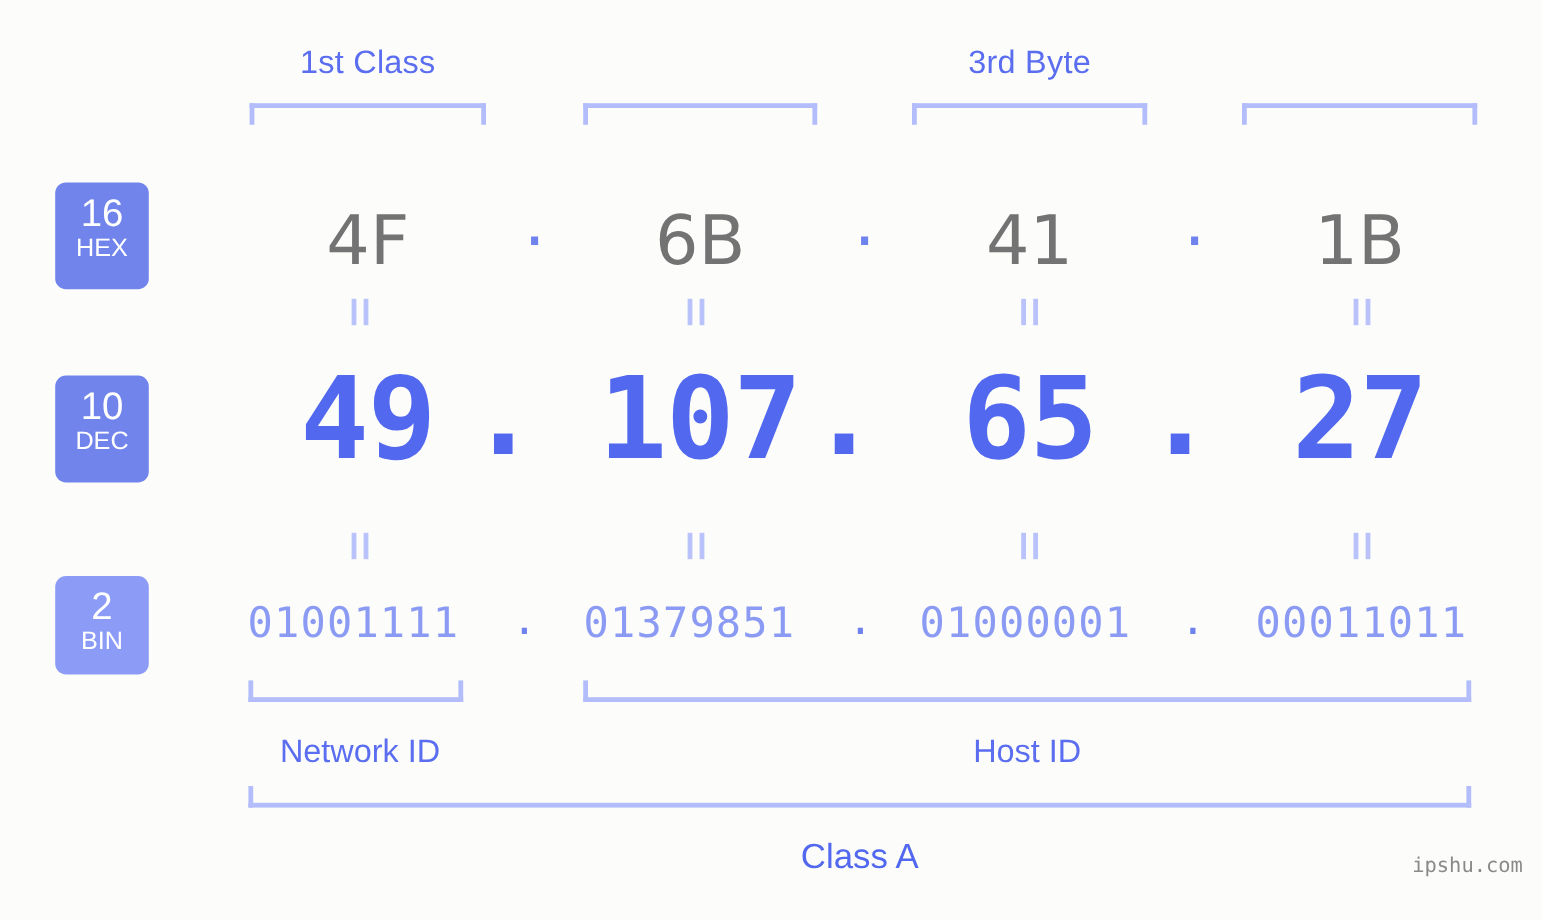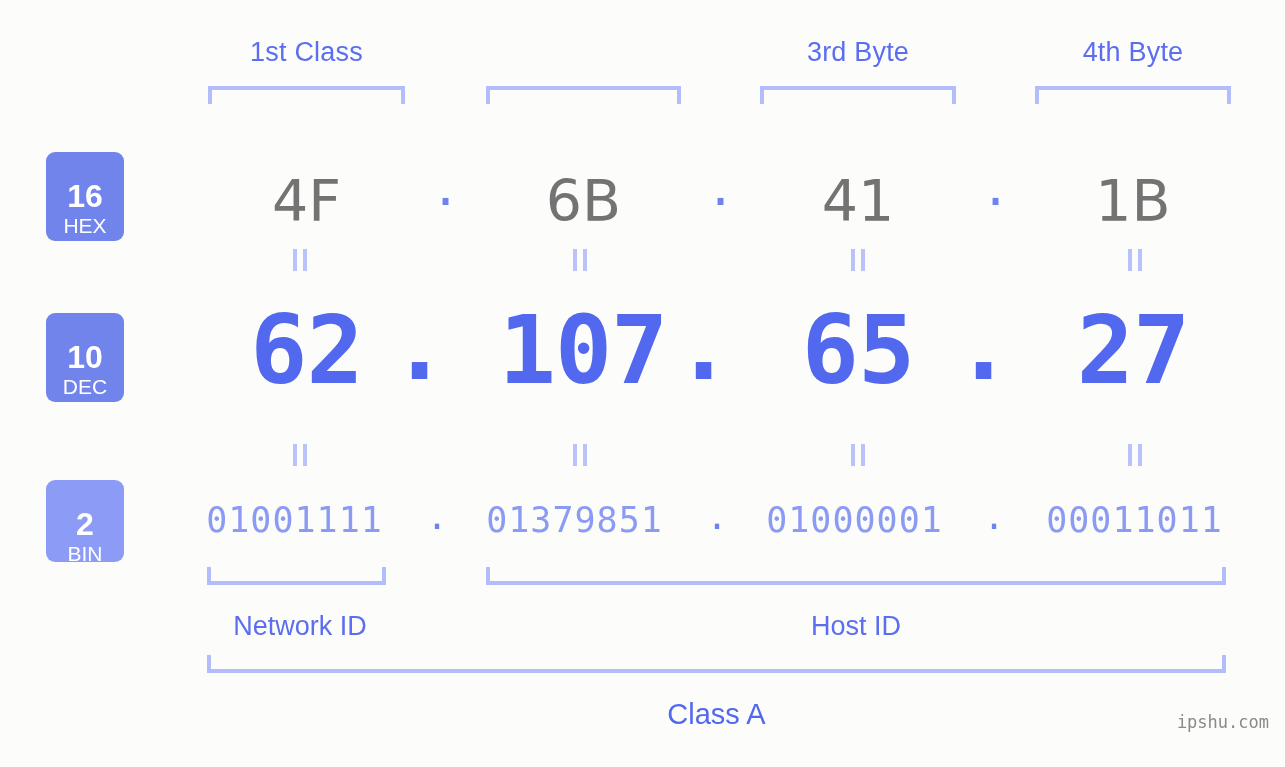--- a/index.html
+++ b/index.html
@@ -52,22 +52,21 @@
     background: #7184ec;
     color: #ffffff;
     text-align: center;
     box-sizing: border-box;
     padding-top: 9px;
   }
   .badge .num {
     display: block;
     font-size: 32px;
     line-height: 33px;
-    font-weight: 700;
-    margin-top: 19px;
+    font-weight: 400;
   }
   .badge .name {
     display: block;
     font-size: 21px;
     line-height: 25px;
     font-weight: 400;
   }
   .badge-hex { top: 152px; height: 89px; }
   .badge-dec { top: 313px; height: 89px; }
   .badge-bin { top: 480px; height: 82px; background: #8c9cf6; }
@@ -196,21 +195,20 @@
     letter-spacing: 0px;
   }
 </style>
 </head>
 <body>
 
 <div class="canvas">
 
   <div class="byte-header" style="left:208px;width:197px;">1st Class</div>
   <div class="byte-header" style="left:760px;width:196px;">3rd Byte</div>
-  <div class="byte-header" style="left:1035px;width:196px;">4th Byte</div>
 
   <div class="top-bracket" style="left:208px;width:197px;"></div>
   <div class="top-bracket" style="left:486px;width:195px;"></div>
   <div class="top-bracket" style="left:760px;width:196px;"></div>
   <div class="top-bracket" style="left:1035px;width:196px;"></div>
 
   <div class="badge badge-hex">
     <span class="num">16</span>
     <span class="name">HEX</span>
   </div>
@@ -244,21 +242,21 @@
   <div class="eq eq-hex" style="left:847px;">
       <i></i>
       <i></i>
     </div>
   <div class="eq eq-hex" style="left:1124px;">
       <i></i>
       <i></i>
     </div>
 
   <div class="row-dec">
-    <div class="cell" style="left:208px;width:197px;">62</div>
+    <div class="cell" style="left:208px;width:197px;">49</div>
     <div class="cell dot" style="left:389px;width:60px;">.</div>
     <div class="cell" style="left:463px;width:240px;">107</div>
     <div class="cell dot" style="left:673px;width:60px;">.</div>
     <div class="cell" style="left:760px;width:196px;">65</div>
     <div class="cell dot" style="left:953px;width:60px;">.</div>
     <div class="cell" style="left:1035px;width:196px;">27</div>
   </div>
 
   <div class="eq eq-dec" style="left:289px;">
       <i></i>

